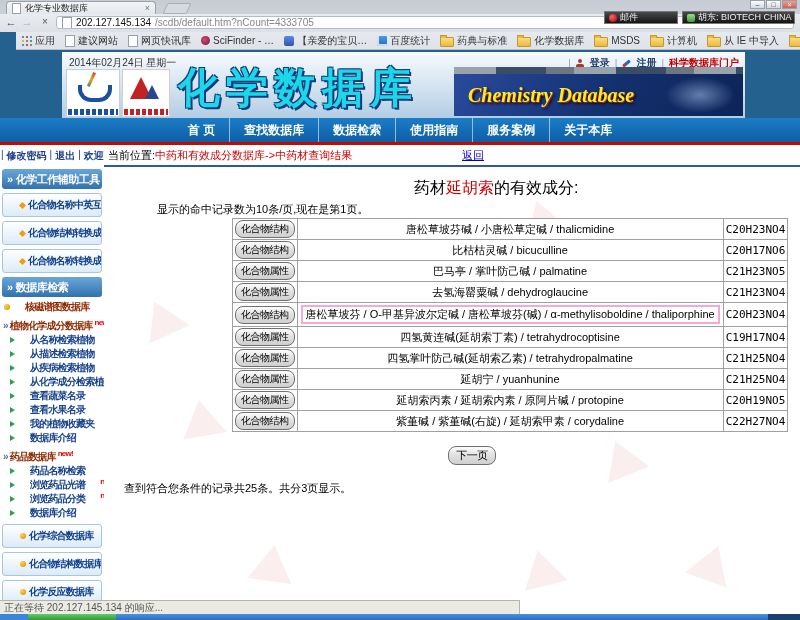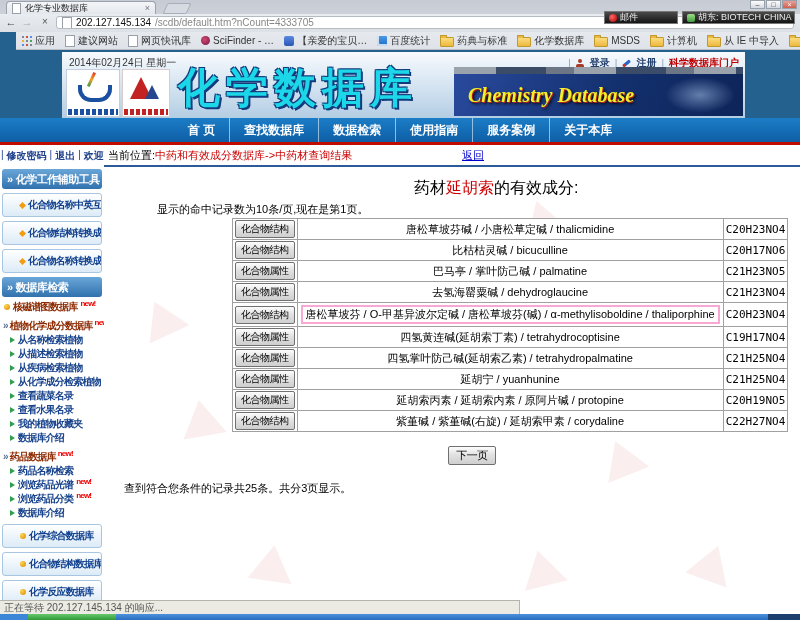--- a/index.html
+++ b/index.html
@@ -117,21 +117,21 @@
           color:#fff;font-size:11px;font-weight:bold;display:flex;align-items:center;gap:3px;padding-left:5px;
           letter-spacing:-0.5px;white-space:nowrap;}
   .chev{font-size:11px;}
   .side-box{margin:4px 2px;border:1px solid #a8c6e2;border-radius:3px;
             background:linear-gradient(180deg,#ffffff,#dcebf7);display:flex;align-items:center;gap:3px;
             padding:4px 1px 4px 17px;font-size:10px;font-weight:bold;color:#10408e;
             letter-spacing:-0.8px;white-space:nowrap;overflow:hidden;}
   .dmd{width:5px;height:5px;background:#f39c12;transform:rotate(45deg);flex:0 0 auto;}
   .blt{width:6px;height:6px;border-radius:50%;flex:0 0 auto;
        background:radial-gradient(circle at 30% 30%,#ffd34d,#d98a00);}
-  .side-link{display:flex;align-items:center;gap:3px;padding:1px 0 1px 10px;font-size:10px;font-weight:bold;
+  .side-link{display:flex;align-items:center;gap:15px;padding:1px 0 1px 10px;font-size:10px;font-weight:bold;
              color:#17428c;letter-spacing:-0.8px;white-space:nowrap;line-height:12px;}
   .side-link.top{padding-left:4px;}
   .arr{width:0;height:0;border-top:3px solid transparent;border-bottom:3px solid transparent;
        border-left:5px solid #2f9e4f;flex:0 0 auto;}
   .side-group{display:flex;align-items:center;gap:2px;margin-top:5px;padding:1px 0 1px 3px;font-size:10px;
               font-weight:bold;color:#8d2a00;letter-spacing:-0.8px;white-space:nowrap;line-height:12px;}
   .gchev{color:#5a6f95;font-size:10px;}
   .lbl-red{color:#8d2a00;}
   .new{color:#ee0000;font-size:8px;font-weight:bold;position:relative;top:-3px;}
   
@@ -142,21 +142,21 @@
   .crumb-path{color:#cc0000;}
   .return{position:absolute;left:358px;top:3px;font-size:11px;color:#0000cc;text-decoration:underline;cursor:pointer;}
   .heading{position:absolute;left:310px;top:33px;font-size:16px;color:#000;white-space:nowrap;}
   .heading .term{color:#cc0000;}
   .pageinfo{position:absolute;left:20px;top:57px;font-size:11px;color:#000;margin-left:33px;}
   table.res{position:absolute;left:128px;top:73px;border-collapse:collapse;background:#fff;}
   table.res td,table.res th{border:1px solid #a0a0a0;font-size:11px;font-weight:normal;
             text-align:center;padding:1px 2px;color:#000;height:17px;box-sizing:border-box;}
   .cw1{width:65px;} .cw2{width:322px;} .cw3{width:93px;}
   .fml{font-family:"DejaVu Sans Mono",monospace;font-size:10px;}
-  .wbtn{background:linear-gradient(#fdfdfd,#e2e2e2 45%,#cfcfcf);border:1px solid #707070;border-radius:2px;
+  .wbtn{background:linear-gradient(#fdfdfd,#e2e2e2 45%,#cfcfcf);border:1px solid #707070;border-radius:8px;
         font-size:10px;padding:1px 5px;color:#000;font-family:Liberation Sans, sans-serif;letter-spacing:-0.5px;cursor:pointer;}
   .namebox{border:2px solid #f9a8d4;margin:1px;padding:1px 3px;text-align:left;line-height:13px;}
   .next-wrap{position:absolute;left:128px;top:300px;width:480px;text-align:center;}
   .next-wrap .wbtn{font-size:11px;padding:1px 7px;}
   .summary{position:absolute;left:20px;top:336px;font-size:11px;color:#000;}
   
   .statusbar{position:absolute;left:0;top:600px;width:520px;height:14px;box-sizing:border-box;
              background:#ebebe3;border-top:1px solid #b4b4ac;border-right:1px solid #b4b4ac;
              font-size:10px;color:#555;line-height:13px;padding-left:4px;z-index:6;overflow:hidden;}
   .taskbar{position:absolute;left:0;top:614px;width:800px;height:6px;display:flex;z-index:7;}

